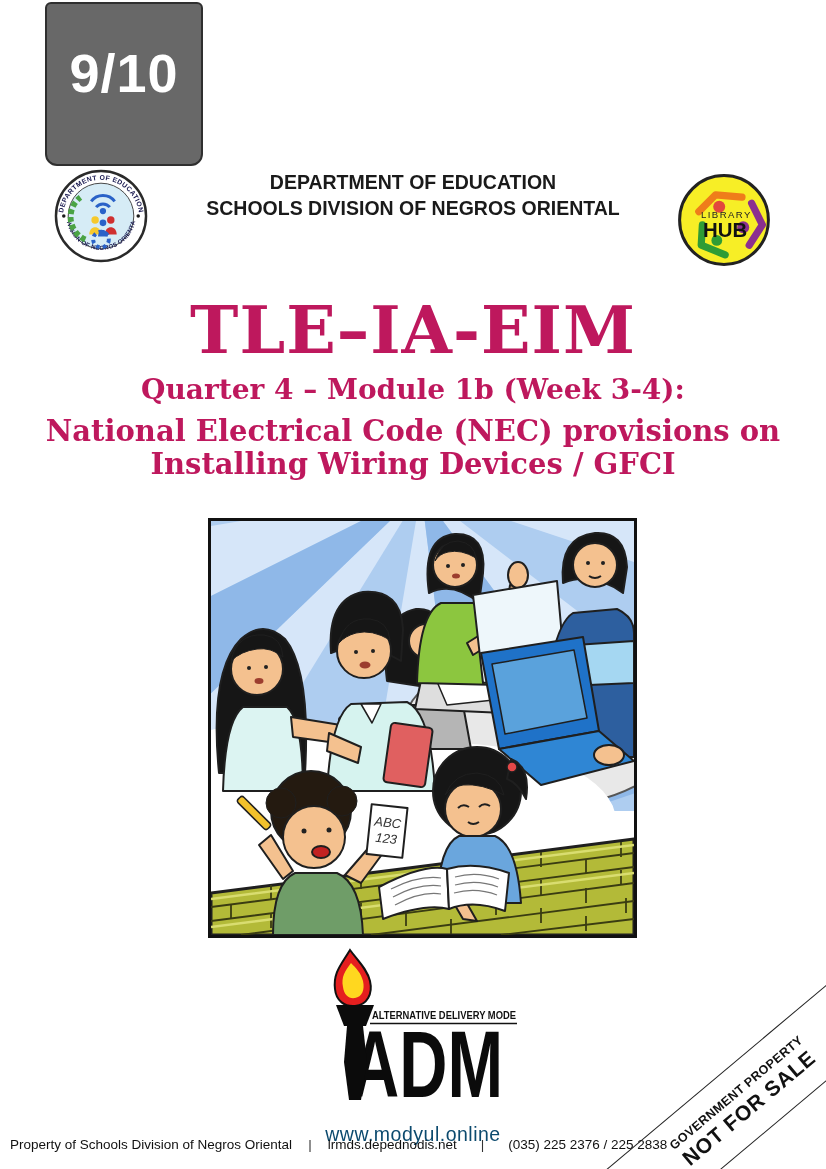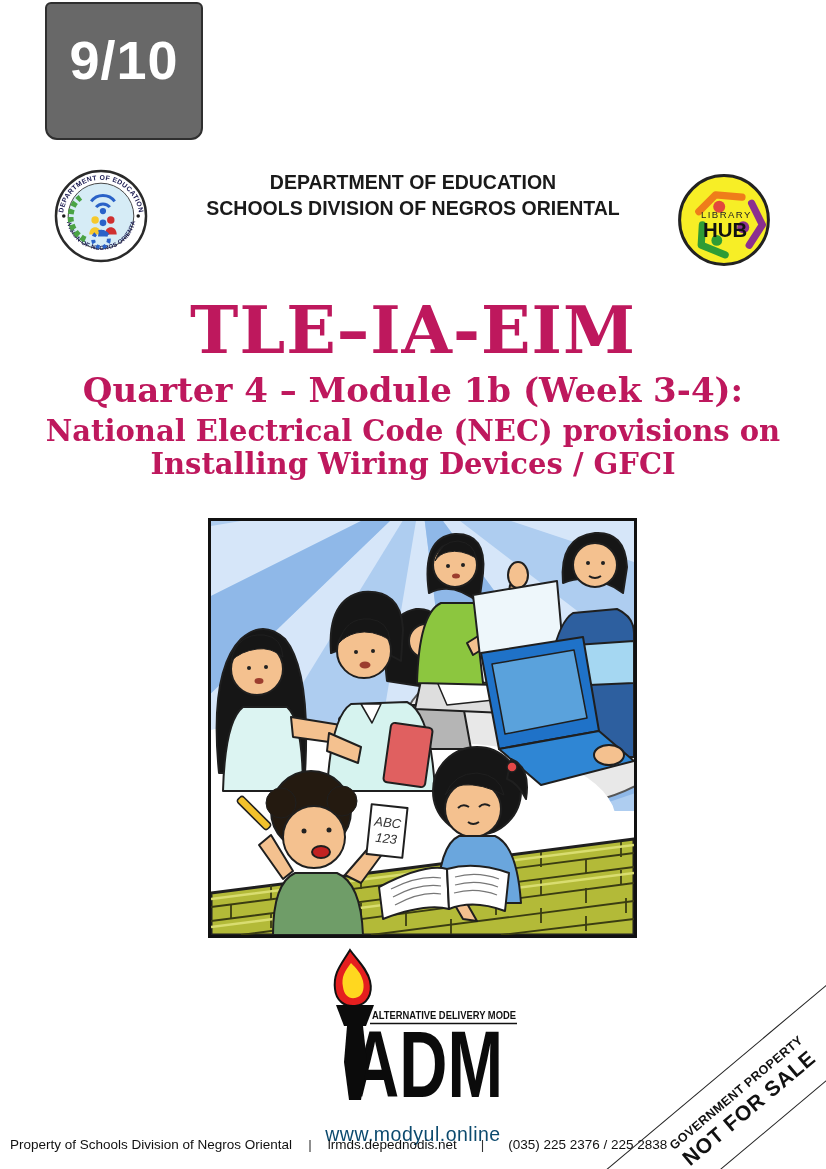--- a/index.html
+++ b/index.html
@@ -1,36 +1,36 @@
 <!DOCTYPE html>
 <html><head>
 <meta charset="utf-8">
 <style>
   html,body{margin:0;padding:0;background:#888;}
   .page{position:relative;width:826px;height:1169px;background:#ffffff;overflow:hidden;
         font-family:"Liberation Sans",sans-serif;margin:0 auto;}
 
   
-  .badge{position:absolute;left:45px;top:2px;width:158px;height:138px;background:#686868;
+  .badge{position:absolute;left:45px;top:2px;width:158px;height:164px;background:#686868;
          border:2px solid #2f2f2f;border-radius:6px 6px 12px 12px;box-sizing:border-box;
          display:flex;align-items:center;justify-content:center;}
   .badge span{color:#fff;font-size:54px;font-weight:bold;letter-spacing:1px;transform:translateY(-11px);}
 
   
   .hdr{position:absolute;left:0;right:0;top:169px;text-align:center;color:#1a1a1a;}
   .hdr .b{font-size:19.5px;font-weight:bold;line-height:26px;}
   .hdr .addr{font-size:16.5px;line-height:18px;margin-top:5px;color:#222;}
   .seal{position:absolute;left:54px;top:169px;}
   .hub{position:absolute;left:676px;top:172px;}
 
   
   .t{position:absolute;left:0;right:0;text-align:center;color:#be185d;
      font-family:"DejaVu Serif",serif;font-weight:bold;}
   .t-main{top:294px;font-size:65px;line-height:72px;letter-spacing:1px;}
-  .t-sub{top:369px;font-size:34px;line-height:42px;}
+  .t-sub{top:369px;font-size:28px;line-height:42px;}
   .t-topic1{top:415px;font-size:29px;line-height:33px;}
   .t-topic2{top:448px;font-size:29px;line-height:33px;}
 
   
   .illus{position:absolute;left:208px;top:518px;width:429px;height:420px;
          border:3px solid #111;box-sizing:border-box;background:#b7d3f2;}
 
   
   .adm{position:absolute;left:328px;top:948px;width:196px;height:156px;}
 

